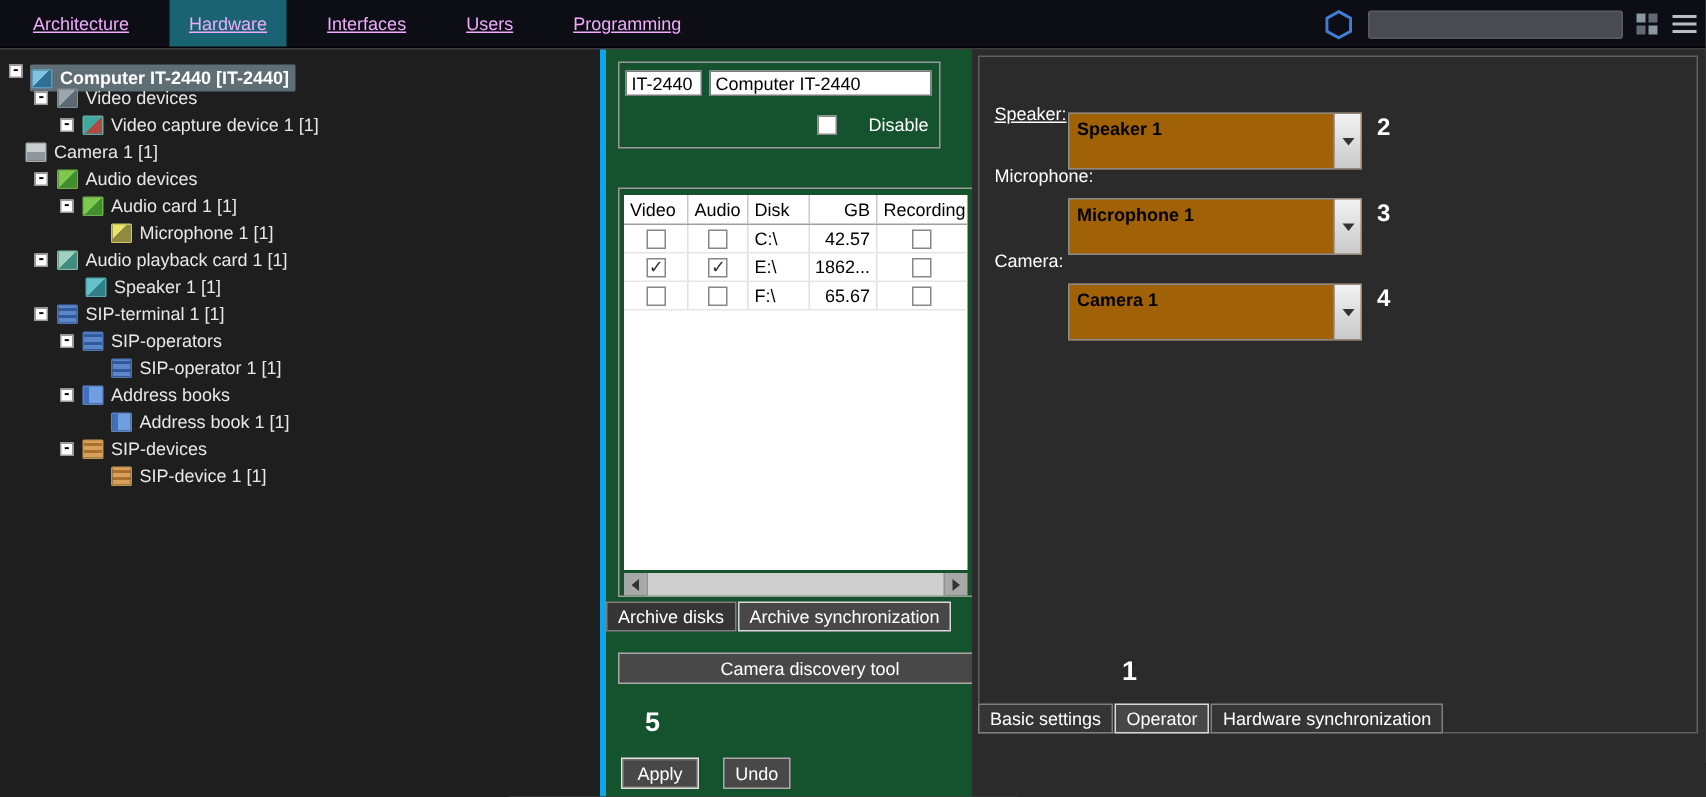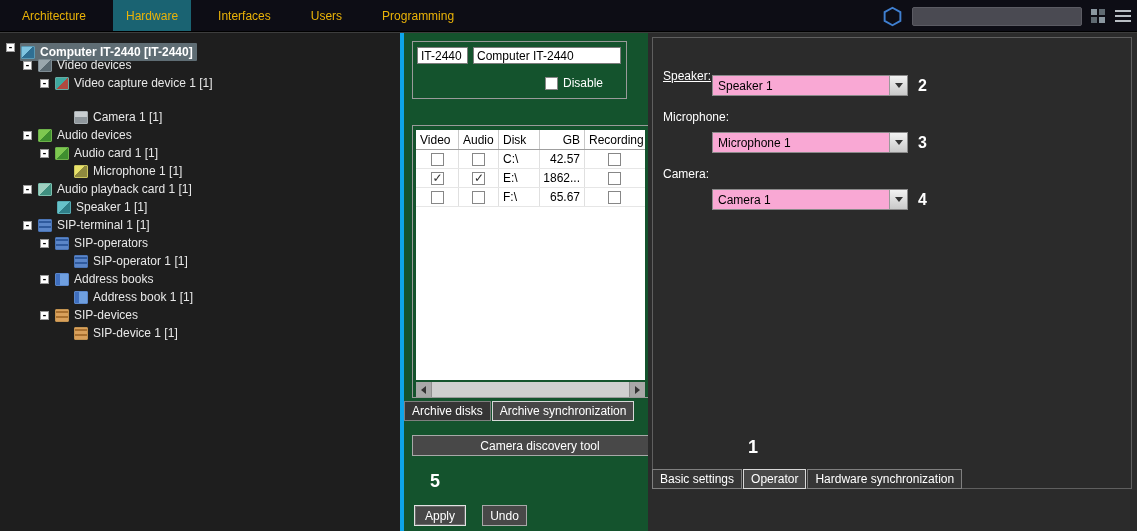--- a/index.html
+++ b/index.html
@@ -2,21 +2,21 @@
 <html><head>
 <meta charset="utf-8">
 <style>
   * { box-sizing: border-box; margin: 0; padding: 0; }
   html,body { width:1137px; height:531px; overflow:hidden; }
   body { font-family:"Liberation Sans", sans-serif; background:#3d3d3d; position:relative; }
 
   
   #topbar { position:absolute; left:0; top:0; width:100%; height:32px; background:#0d0d15; display:flex; align-items:stretch; border-bottom:1px solid #000; }
   #topbar-tabs { display:flex; padding-left:2px; }
-  .tab { padding:0 13px; margin:0 7px; line-height:32px; font-size:12px; color:#eab308; white-space:nowrap; }
+  .tab { padding:0 13px; margin:0 7px; line-height:32px; font-size:12px; color:#f0abfc; white-space:nowrap;text-decoration:underline; }
   #topbar-right { position:absolute; right:6px; top:0; height:32px; display:flex; align-items:center; gap:9px; }
   .searchbox { width:170px; height:19px; background:#4a4a52; border:1px solid #5b5b63; border-radius:2px; color:#ddd; padding:0 6px; font-size:12px; font-family:inherit; outline:none; }
   .hexlogo { display:flex; align-items:center; }
   .grid-icon { width:15px; height:15px; position:relative; }
   .grid-icon::before { content:""; position:absolute; left:0; top:0; width:6px; height:6px; background:#8a97a0; box-shadow:8px 0 0 #5f6a72, 0 8px 0 #5f6a72, 8px 8px 0 #8a97a0; }
   .menu-icon { width:16px; height:12px; position:relative; }
   .menu-icon::before { content:""; position:absolute; top:0; left:0; width:16px; height:2px; background:#b8bec4; box-shadow:0 5px 0 #b8bec4, 0 10px 0 #b8bec4; }
 
   
   #tree { position:absolute; left:0; top:33px; width:400px; bottom:0; background:#1e1e1e; padding-top:5px; overflow:hidden; }
@@ -38,21 +38,21 @@
   .ic-sip       { background:repeating-linear-gradient(0deg,#5b86c9 0 3px,#2f5a9e 3px 5px); border:1px solid #4a74b5; }
   .ic-book      { background:linear-gradient(90deg,#3f6fbf 0 30%,#6f9fdf 30%); border:1px solid #5a86c9; }
   .ic-siporange { background:repeating-linear-gradient(0deg,#d9a05b 0 3px,#a9702f 3px 5px); border:1px solid #c2924f; }
 
   
   #middle { position:absolute; left:400px; top:33px; width:248px; bottom:0; background:#14532d; border-left:4px solid #0ea5e9; }
   .group1 { position:absolute; left:8px; top:8px; width:215px; height:58px; border:1px solid #9a9a9a; }
   .idinput, .nameinput { position:absolute; height:17px; border:1px solid #7c7c7c; background:#fff; color:#000; font-size:12px; font-family:inherit; padding:0 3px; }
   .idinput { left:4px; top:5px; width:51px; }
   .nameinput { left:60px; top:5px; width:148px; }
-  .disable-row { position:absolute; left:132px; top:34px; display:flex; align-items:center; gap:5px; }
+  .disable-row { position:absolute; left:132px; top:34px; display:flex; align-items:center; gap:21px; }
   .wlabel { color:#fff; font-size:12px; }
   .wcb { width:13px; height:13px; background:#fff; border:1px solid #878787; display:inline-block; position:relative; flex:none; }
   .wcb.checked::after { content:"\2713"; position:absolute; left:1px; top:-1px; font-size:12px; line-height:13px; color:#333; }
 
   .group2 { position:absolute; left:8px; top:92px; width:237px; height:273px; border:1px solid #9a9a9a; }
   .tablewrap { position:absolute; left:3px; top:4px; width:229px; height:250px; background:#fff; overflow:hidden; }
   .thead { display:flex; border-bottom:1px solid #9f9f9f; height:20px; }
   .th { font-size:12px; color:#000; padding:3px 4px; border-right:1px solid #c9c9c9; flex:none; }
   .th:last-child { border-right:none; }
   .th.right { text-align:right; }
@@ -80,21 +80,21 @@
   .annot { color:#fff; font-weight:bold; position:absolute; }
   .annot.big { font-size:18px; }
   .annot.mid { font-size:16px; }
   #annot5 { left:26px; top:438px; }
   #annot1 { left:100px; top:404px; }
 
   
   #rightpanel { position:absolute; left:648px; top:33px; right:0; bottom:0; background:#2b2b2b; }
   .panelborder { position:absolute; left:4px; top:4px; right:5px; height:452px; border:1px solid #5f5f5f; pointer-events:none; }
   .flabel { position:absolute; left:15px; font-size:12px; color:#fff; }
-  .combo { position:absolute; left:64px; width:196px; height:21px; background:#f9a8d4; border:1px solid #8a8a8a; }
+  .combo { position:absolute; left:64px; width:196px; height:38px; background:#a16207; border:1px solid #8a8a8a;font-weight:bold; }
   .cval { position:absolute; left:5px; top:3px; font-size:12px; color:#000; }
   .cbtn { position:absolute; right:0; top:0; width:18px; height:100%; background:linear-gradient(#f2f2f2,#c9c9c9); border-left:1px solid #9a9a9a; display:flex; align-items:center; justify-content:center; }
   .cbtn::after { content:""; border-left:4px solid transparent; border-right:4px solid transparent; border-top:5px solid #333; }
   #op-tabs { position:absolute; left:4px; top:436px; }
 </style>
 </head>
 <body>
 
 <div id="topbar">
   <div id="topbar-tabs">
@@ -131,21 +131,21 @@
         <span class="tlabel">Video devices</span>
       </span>
     </div>
     <div class="trow" style="padding-left: 40px;">
       <span class="exp">-</span>
       <span class="tcontent">
         <span class="ic ic-capture"></span>
         <span class="tlabel">Video capture device 1 [1]</span>
       </span>
     </div>
-    <div class="trow" style="padding-left: 57px; margin-top: 16px;">
+    <div class="trow" style="">
       <span class="tspacer"></span>
       <span class="tcontent">
         <span class="ic ic-camera"></span>
         <span class="tlabel">Camera 1 [1]</span>
       </span>
     </div>
     <div class="trow" style="padding-left: 23px;">
       <span class="exp">-</span>
       <span class="tcontent">
         <span class="ic ic-audio"></span>

